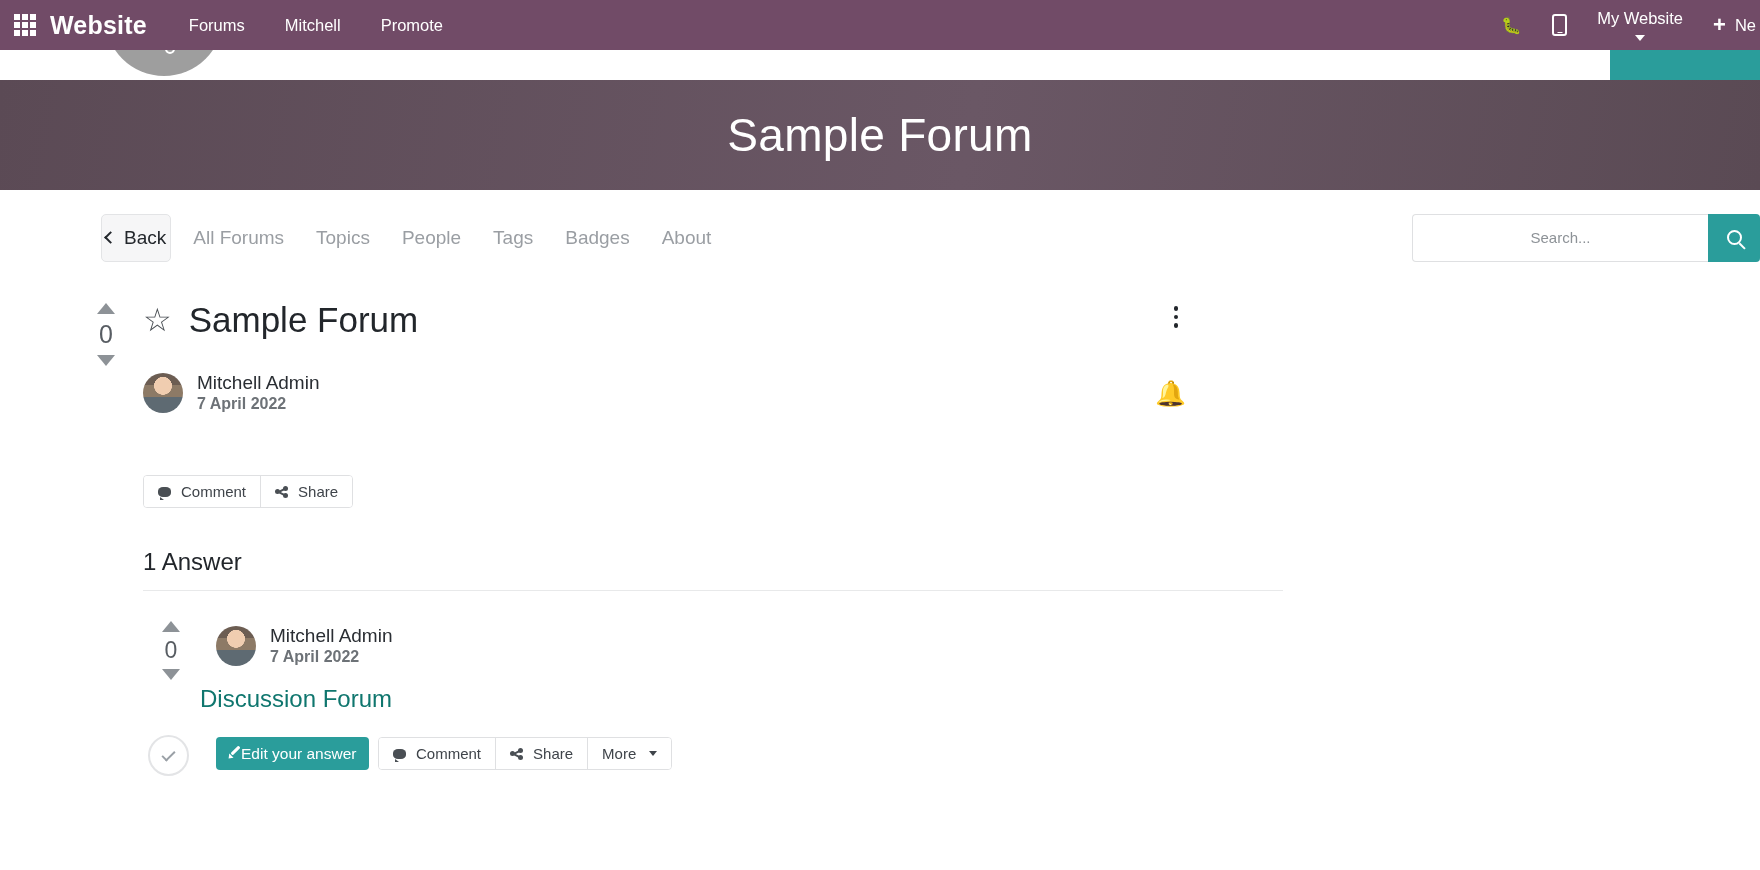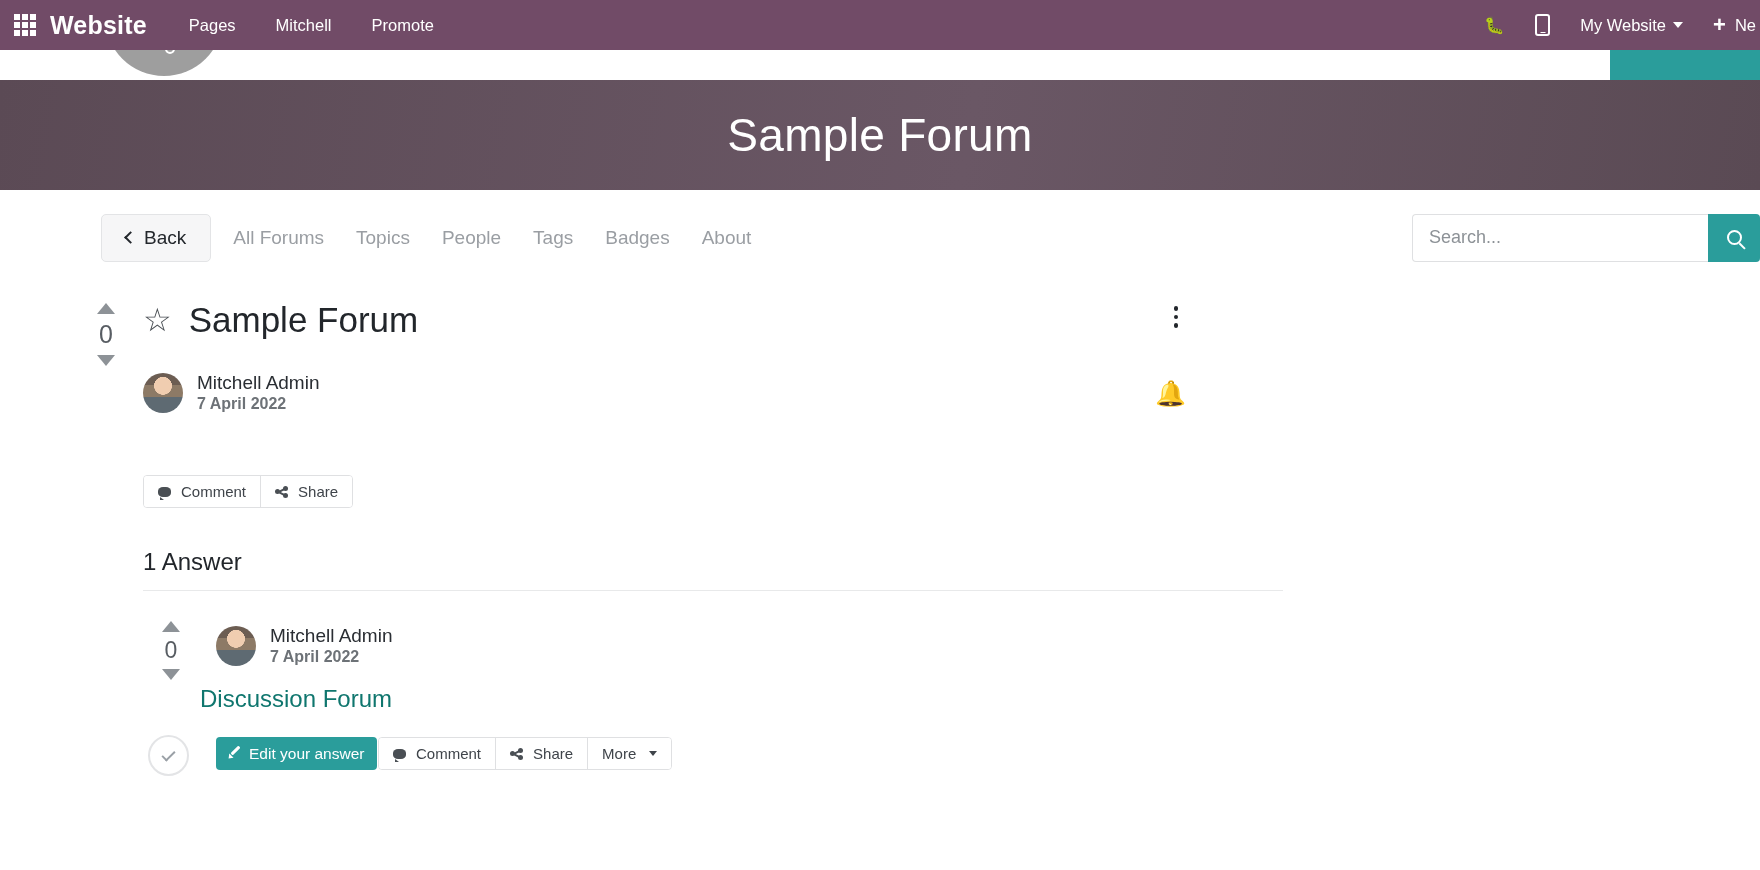--- a/index.html
+++ b/index.html
@@ -47,21 +47,21 @@
   .mobile-frame {
     width: 15px; height: 22px;
     border: 2px solid #ffffff; border-radius: 3px;
     position: relative;
   }
   .mobile-frame::after {
     content: ""; position: absolute;
     bottom: 1px; left: 50%; transform: translateX(-50%);
     width: 5px; height: 1.5px; background: #ffffff;
   }
-  .mywebsite { display: flex; align-items: center; gap: 7px; cursor: pointer; }
+  .mywebsite { display: flex; align-items: center; gap: 7px; cursor: pointer; flex-direction: column; }
   .caret-down {
     width: 0; height: 0;
     border-left: 5px solid transparent;
     border-right: 5px solid transparent;
     border-top: 6px solid #ffffff;
   }
   .new-btn { display: flex; align-items: center; gap: 9px; cursor: pointer; }
   .plus-glyph { font-size: 22px; font-weight: bold; line-height: 1; }
 
   
@@ -108,21 +108,21 @@
 
   
   .forum-nav {
     position: absolute; top: 190px; left: 0;
     width: 1760px; height: 95px;
     background: #ffffff;
     display: flex; align-items: center;
   }
   .back-btn {
     margin-left: 101px;
-    height: 48px; padding: 0 24px;
+    height: 48px; padding: 0 4px;
     background: #f6f6f7; border: 1px solid #e3e4e6;
     border-radius: 5px;
     display: flex; align-items: center; gap: 9px;
     font-size: 19px; color: #23272c;
     cursor: pointer;
   }
   .chev-left {
     width: 9px; height: 9px;
     border-left: 2.6px solid #23272c;
     border-bottom: 2.6px solid #23272c;
@@ -138,23 +138,24 @@
   .search-wrap {
     margin-left: auto; margin-right: 0;
     display: flex; align-items: stretch;
     height: 48px; width: 348px;
   }
   .search-input {
     flex: 1;
     border: 1px solid #dfe0e2; border-right: none;
     border-radius: 4px 0 0 4px;
     padding: 0 16px;
-    font-size: 18px; color: #4a4f54;
+    font-size: 15px; color: #4a4f54;
     font-family: "Liberation Sans", sans-serif;
     outline: none;
+    text-align: center;
   }
   .search-input::placeholder { color: #8d9297; }
   .search-btn {
     width: 52px;
     background: #2a9d9b; border: none;
     border-radius: 0 4px 4px 0;
     display: flex; align-items: center; justify-content: center;
     cursor: pointer;
   }
   .mag {
@@ -330,21 +331,21 @@
     border-left: 2.6px solid #9aa0a6;
     border-bottom: 2.6px solid #9aa0a6;
     transform: rotate(-45deg); margin-top: -3px;
   }
   .edit-answer-btn {
     position: absolute; left: 216px; top: 452px;
     height: 33px; padding: 0 13px;
     background: #2a9d9b; border: none; border-radius: 4px;
     color: #ffffff; font-size: 15.5px;
     font-family: "Liberation Sans", sans-serif;
-    display: flex; align-items: center; gap: 8px;
+    display: flex; align-items: center; gap: 0;
     cursor: pointer;
   }
   .a-actions { left: 378px; top: 452px; }
   .caret-dark {
     width: 0; height: 0;
     border-left: 4.5px solid transparent;
     border-right: 4.5px solid transparent;
     border-top: 5.5px solid #3f444a;
     margin-left: 3px;
   }
@@ -359,21 +360,21 @@
       <i></i>
       <i></i>
       <i></i>
       <i></i>
       <i></i>
       <i></i>
       <i></i>
   </div>
   <div class="brand-name">Website</div>
   <div class="topmenu">
-    <div>Pages</div>
+    <div>Forums</div>
     <div>Mitchell</div>
     <div>Promote</div>
   </div>
   <div class="topbar-right">
     <div class="bug-icon">🐛</div>
     <div class="mobile-icon">
         <div class="mobile-frame"></div>
       </div>
     <div class="mywebsite">
       <span>My Website</span>

